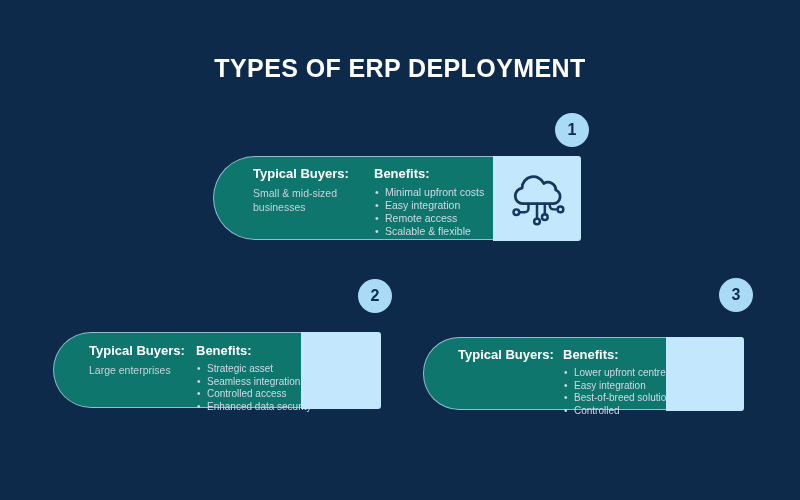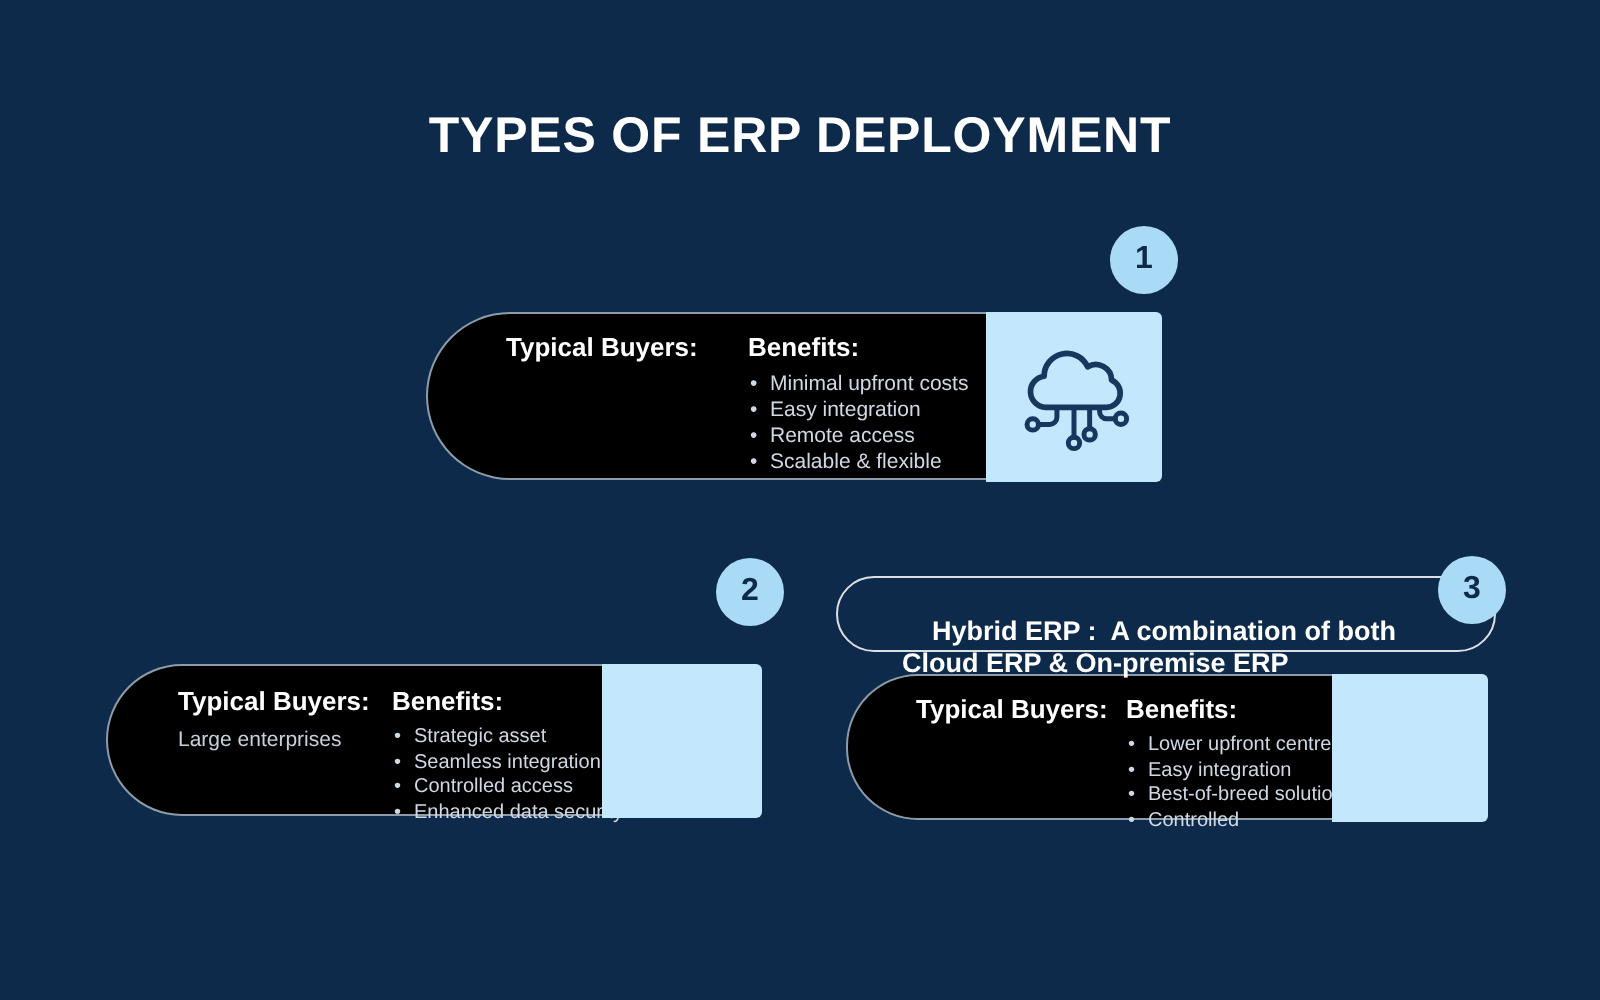--- a/index.html
+++ b/index.html
@@ -28,21 +28,21 @@
     position:absolute; width:34px; height:34px; border-radius:50%; z-index:3;
     background:#A9DBF7; color:#0D2A4A; font-size:16px; font-weight:bold;
     display:flex; align-items:center; justify-content:center;
   }
   #badge1 { left:555px; top:113px; }
   #badge2 { left:358px; top:279px; }
   #badge3 { left:719px; top:278px; }
   
   .card {
     position:absolute; box-sizing:border-box; z-index:1;
-    background:#000000; border:1.5px solid rgba(200,222,244,.7);
+    background:#0f766e; border:1.5px solid rgba(200,222,244,.7);
   }
   #card1 { left:213px; top:156px; width:367px; height:84px; border-radius:42px 3px 3px 42px; }
   #card2 { left:53px;  top:332px; width:327px; height:76px; border-radius:38px 3px 3px 38px; }
   #card3 { left:423px; top:337px; width:320px; height:73px; border-radius:36px 3px 3px 36px; }
   .iconpanel {
     position:absolute; top:-1.5px; right:-1.5px; bottom:-1.5px;
     background:#C3E7FC; border-radius:0 3px 3px 0;
     display:flex; align-items:center; justify-content:center;
   }
   #card1 .iconpanel { width:88px; }
@@ -72,20 +72,21 @@
 <div class="stage">
 
   <div class="title">TYPES OF ERP DEPLOYMENT</div>
 
   <div class="badge" id="badge1">
     <span>1</span>
   </div>
   <div class="card" id="card1">
     <div class="colA">
       <div class="h">Typical Buyers:</div>
+      <div class="sub">Small &amp; mid-sized businesses</div>
     </div>
     <div class="colB">
       <div class="h">Benefits:</div>
       <ul class="benefits">
         <li>Minimal upfront costs</li>
         <li>Easy integration</li>
         <li>Remote access</li>
         <li>Scalable &amp; flexible</li>
       </ul>
     </div>
@@ -117,23 +118,20 @@
       <ul class="benefits">
         <li>Strategic asset</li>
         <li>Seamless integration</li>
         <li>Controlled access</li>
         <li>Enhanced data security</li>
       </ul>
     </div>
     <div class="iconpanel"></div>
   </div>
 
-  <div class="pill" id="pill3">
-    <span>Hybrid ERP :  A combination of both Cloud ERP &amp; On-premise ERP</span>
-  </div>
   <div class="badge" id="badge3">
     <span>3</span>
   </div>
   <div class="card" id="card3">
     <div class="colA">
       <div class="h">Typical Buyers:</div>
     </div>
     <div class="colB">
       <div class="h">Benefits:</div>
       <ul class="benefits">

